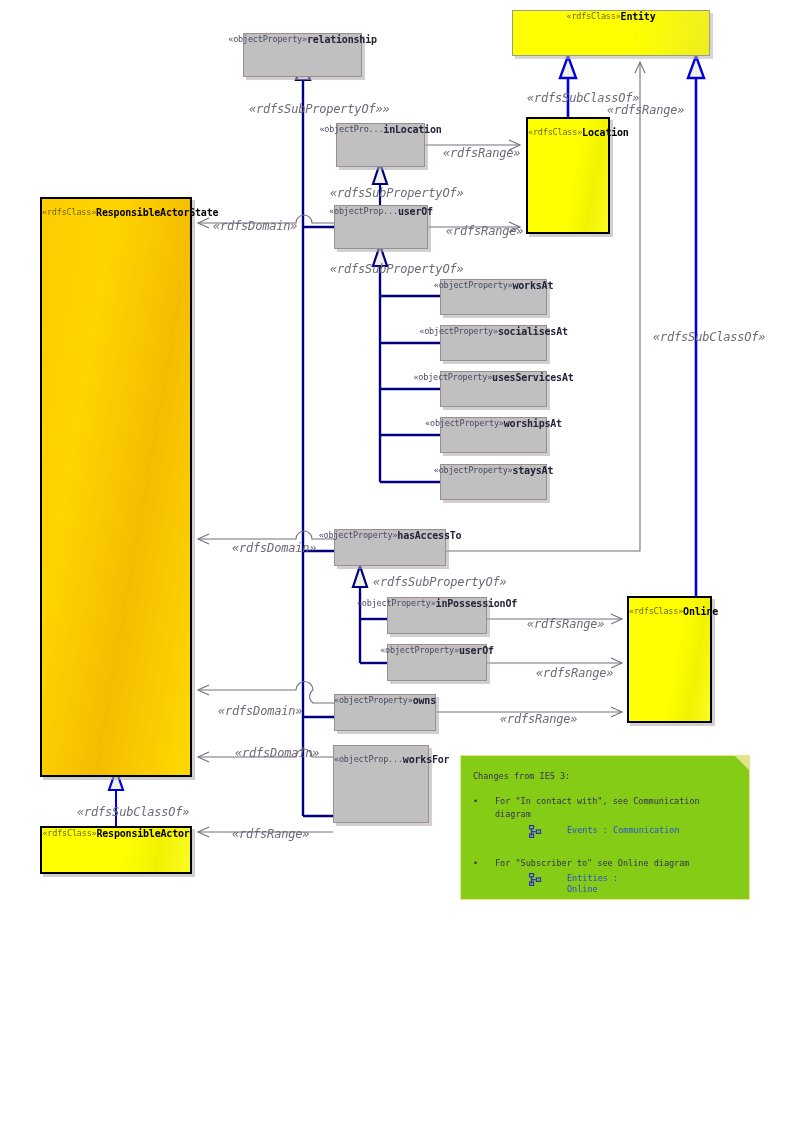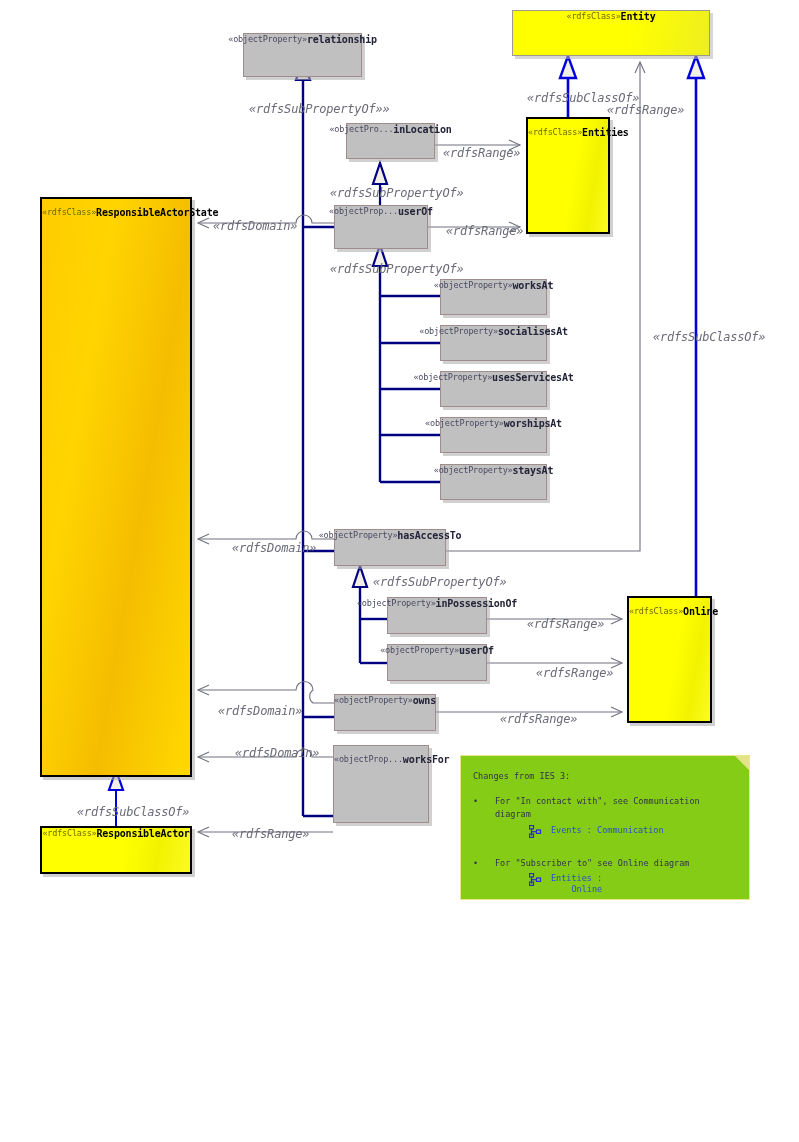--- a/index.html
+++ b/index.html
@@ -118,25 +118,24 @@
     flex: 0 0 22px;
     text-align: left;
   }
   .note-sub {
     display: flex;
     align-items: flex-start;
     margin: 3px 0 14px 56px;
     color: #2a2ad0;
   }
   .note-sub .difflabel {
-    margin-left: 8px;
+    margin-left: 24px;
     color: #2a4fd0;
     white-space: pre-line;
     line-height: 1.35;
-    text-align: right;
   }
   .diagram-icon { flex: 0 0 auto; }
 </style>
 </head>
 <body>
 
 <div id="canvas">
 
   <svg class="edge-svg" viewBox="0 0 799 1142" xmlns="http://www.w3.org/2000/svg">
     <defs>
@@ -220,28 +219,28 @@
   <div class="node prop" style="left:243px; top:33px; width:119px; height:44px;">
     <div class="stereo">«objectProperty»</div>
     <div class="nm">relationship</div>
   </div>
 
   <div class="node cls thin grad-entity" style="left:512px; top:10px; width:198px; height:46px;">
     <div class="stereo">«rdfsClass»</div>
     <div class="nm">Entity</div>
   </div>
 
-  <div class="node prop" style="left:346px; top:123px; width:89px; height:36px;">
+  <div class="node prop" style="left:336px; top:123px; width:89px; height:44px;">
     <div class="stereo">«objectPro...</div>
     <div class="nm">inLocation</div>
   </div>
 
   <div class="node cls grad-yellow" style="left:526px; top:117px; width:84px; height:117px; justify-content:flex-start; padding-top:8px;">
     <div class="stereo">«rdfsClass»</div>
-    <div class="nm">Entities</div>
+    <div class="nm">Location</div>
   </div>
 
   <div class="node cls grad-gold" style="left:40px; top:197px; width:152px; height:580px; justify-content:flex-start; padding-top:8px;">
     <div class="stereo">«rdfsClass»</div>
     <div class="nm">ResponsibleActorState</div>
   </div>
 
   <div class="node prop" style="left:334px; top:205px; width:94px; height:44px;">
     <div class="stereo">«objectProp...</div>
     <div class="nm">userOf</div>

